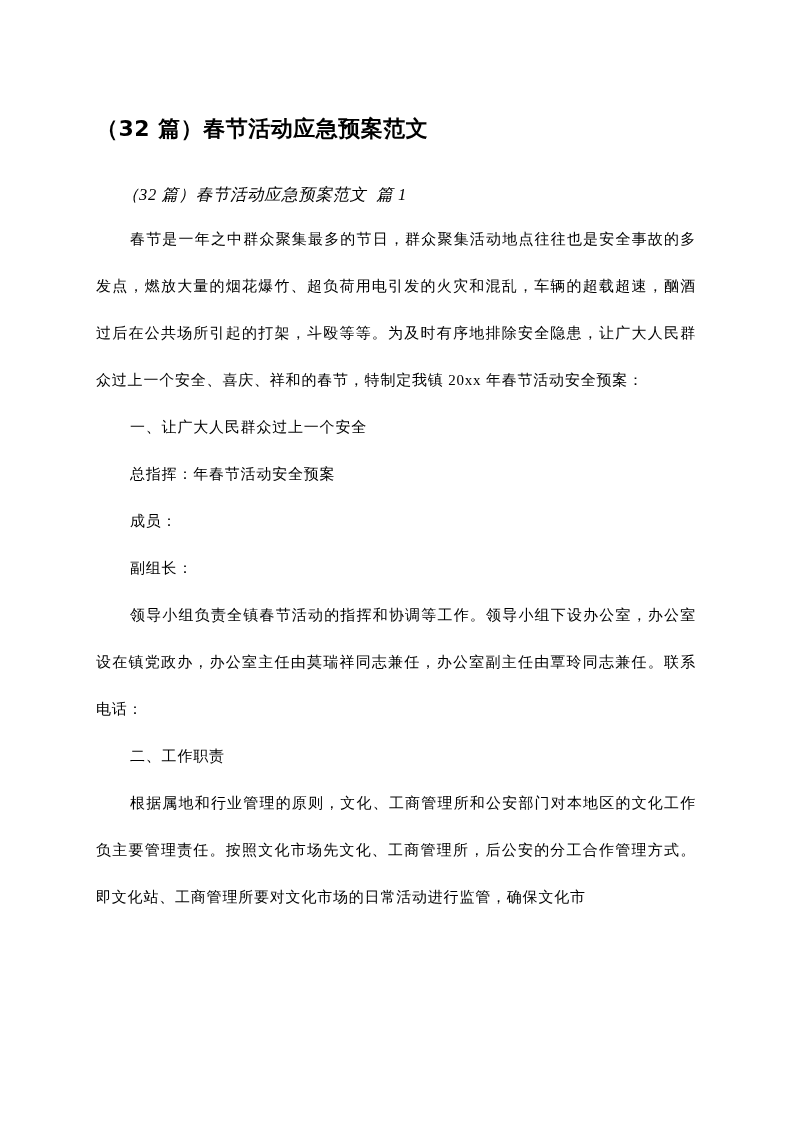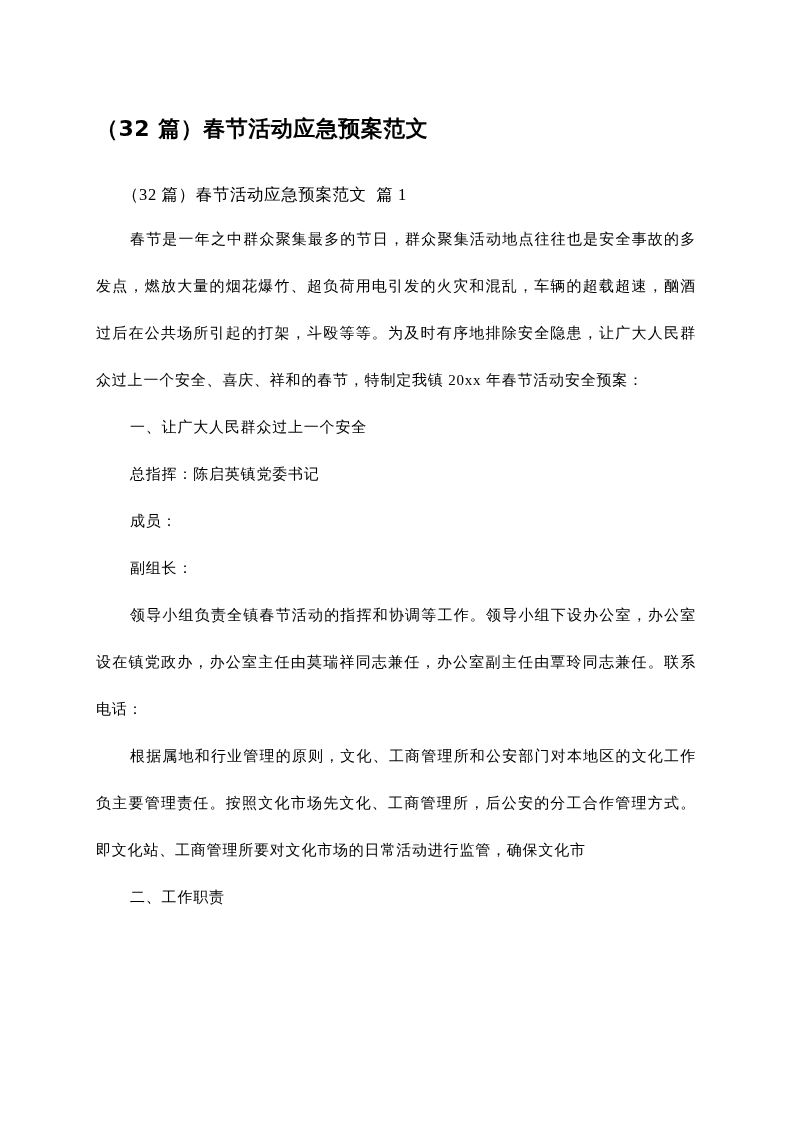--- a/index.html
+++ b/index.html
@@ -32,20 +32,21 @@
     margin: 0 0 34px 0;
     text-align: left;
   }
   .subtitle {
     font-size: 16.5px;
     line-height: 30px;
     margin: 0 0 6px 0;
     padding-left: 26px;
     letter-spacing: 0.6px;
     white-space: pre;
+    font-style: italic;
   }
   p.body {
     font-size: 15px;
     line-height: 47px;
     margin: 0;
     text-indent: 34px;
     letter-spacing: 0.8px;
     text-align: justify;
     text-justify: inter-ideograph;
   }
@@ -55,21 +56,21 @@
 
 <div class="page">
   <div class="content">
 
     <h1 class="doc-title">（32 篇）春节活动应急预案范文</h1>
 
     <div class="subtitle">（32 篇）春节活动应急预案范文  篇 1</div>
 
     <p class="body">春节是一年之中群众聚集最多的节日，群众聚集活动地点往往也是安全事故的多发点，燃放大量的烟花爆竹、超负荷用电引发的火灾和混乱，车辆的超载超速，酗酒过后在公共场所引起的打架，斗殴等等。为及时有序地排除安全隐患，让广大人民群众过上一个安全、喜庆、祥和的春节，特制定我镇 20xx 年春节活动安全预案：</p>
     <p class="body">一、让广大人民群众过上一个安全</p>
-    <p class="body">总指挥：陈启英镇党委书记</p>
+    <p class="body">总指挥：年春节活动安全预案</p>
     <p class="body">成员：</p>
     <p class="body">副组长：</p>
     <p class="body">领导小组负责全镇春节活动的指挥和协调等工作。领导小组下设办公室，办公室设在镇党政办，办公室主任由莫瑞祥同志兼任，办公室副主任由覃玲同志兼任。联系电话：</p>
+    <p class="body">二、工作职责</p>
     <p class="body">根据属地和行业管理的原则，文化、工商管理所和公安部门对本地区的文化工作负主要管理责任。按照文化市场先文化、工商管理所，后公安的分工合作管理方式。即文化站、工商管理所要对文化市场的日常活动进行监管，确保文化市</p>
-    <p class="body">二、工作职责</p>
 
   </div>
 </div>
 
 </body></html>

